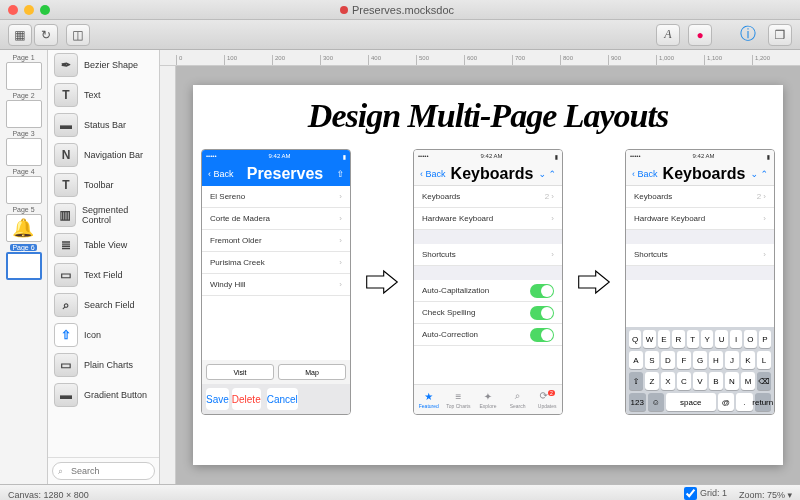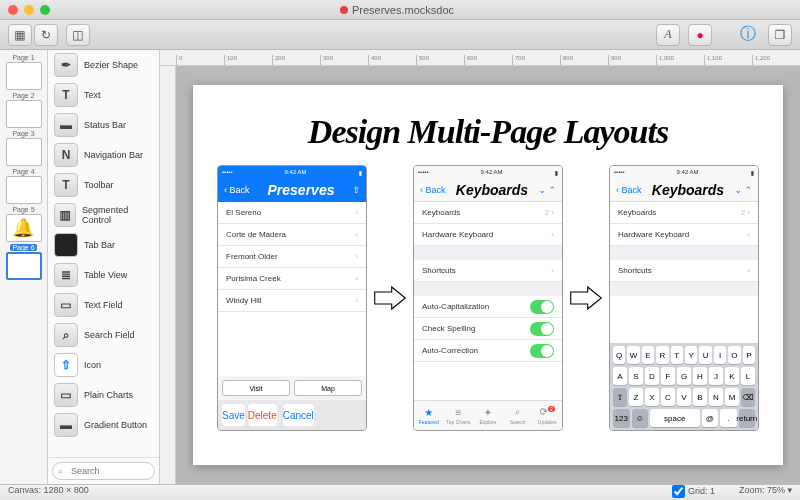--- a/index.html
+++ b/index.html
@@ -43,32 +43,32 @@
 .palette .search input { width: 100%; height: 18px; border: 1px solid #ccc; border-radius: 9px; padding: 0 18px; font-size: 9px; background: #fff; }
 .palette .search { position: relative; }
 .palette .search .sicon { position: absolute; left: 10px; top: 8px; font-size: 9px; color: #999; }
 
 
 .canvaswrap { flex: 1; background: #b9b9b9; display: flex; flex-direction: column; position: relative; }
 .ruler-h { height: 16px; background: #f0f0f0; border-bottom: 1px solid #ccc; display: flex; font-size: 6px; color: #888; align-items: flex-end; padding-left: 16px; }
 .ruler-h span { flex:1; border-left:1px solid #bbb; padding-left:2px; height:10px;}
 .ruler-v { position: absolute; left: 0; top: 16px; bottom: 0; width: 16px; background: #f0f0f0; border-right: 1px solid #ccc; }
 .canvas-scroll { flex: 1; display: flex; align-items: center; justify-content: center; padding-left: 16px; overflow: hidden; }
-.canvas { width: 590px; height: 380px; background: #fff; box-shadow: 0 2px 10px rgba(0,0,0,0.3); position: relative; padding: 24px; }
+.canvas { width: 590px; height: 380px; background: #fff; box-shadow: 0 2px 10px rgba(0,0,0,0.3); position: relative; padding: 8px; }
 .canvas h1 { font-family: "Brush Script MT","Segoe Script",cursive; font-style: italic; font-size: 34px; text-align: center; margin: 4px 0 14px; letter-spacing: -1px; }
 
 .mocks { display: flex; align-items: center; justify-content: space-between; gap: 6px; }
 .phone { width: 150px; height: 266px; border: 1px solid #999; border-radius: 4px; background: #fff; display: flex; flex-direction: column; overflow: hidden; font-size: 8px; }
 .phone .status { height: 12px; display: flex; align-items: center; justify-content: space-between; padding: 0 4px; font-size: 6px; }
 .phone .status.blue { background: #0b7aff; color: #fff; }
 .phone .status.white { background: #f8f8f8; color: #333; }
 .phone .nav { height: 24px; display: flex; align-items: center; justify-content: space-between; padding: 0 6px; font-size: 9px; }
 .phone .nav.blue { background: #0b7aff; color: #fff; }
 .phone .nav.white { background: #f8f8f8; color: #0b7aff; border-bottom: 1px solid #ddd; }
-.phone .nav .ttl { color: inherit; font-weight: 600; font-size: 14px; font-style: italic; }
+.phone .nav .ttl { color: inherit; font-weight: 600; font-size: 16px; }
 .phone .nav.white .ttl { color: #000; }
 .phone .list { flex: 1; background: #fff; }
 .phone .cell { height: 22px; border-bottom: 1px solid #e5e5e5; display: flex; align-items: center; justify-content: space-between; padding: 0 8px; font-size: 8px; color: #333; }
 .phone .cell .chev { color: #c0c0c0; }
 .phone .cell .toggle { width: 24px; height: 14px; border-radius: 7px; position: relative; }
 .phone .cell .toggle.on { background: #4cd964; }
 .phone .cell .toggle.on::after { content:""; position:absolute; right:1px; top:1px; width:12px; height:12px; background:#fff; border-radius:50%; }
 .phone .gap { height: 14px; background: #efeff4; }
 .phone .seg { display: flex; gap: 4px; padding: 4px; background: #f4f4f4; }
 .phone .seg button { flex:1; height: 16px; font-size: 7px; border: 1px solid #bbb; background: #fff; border-radius: 3px; }
@@ -84,21 +84,21 @@
 .phone .keyboard .krow { display: flex; gap: 2px; justify-content: center; }
 .phone .keyboard .key { height: 18px; background: #fff; border-radius: 3px; display:flex; align-items:center; justify-content:center; font-size:8px; box-shadow: 0 1px 0 rgba(0,0,0,0.2); }
 .phone .keyboard .key.w { flex:1; min-width:11px;}
 .phone .keyboard .key.grey { background:#acb3bc; color:#000; }
 .phone .keyboard .key.space { flex:3; }
 
 .arrow { width: 34px; height: 30px; display: flex; align-items: center; justify-content: center; }
 .arrow svg { width: 100%; height: 100%; }
 
 
-.statusbar { height: 16px; background: linear-gradient(#f4f4f4,#e4e4e4); border-top: 1px solid #bbb; display: flex; align-items: flex-start; padding: 0 8px; font-size: 9px; color: #555; gap: 24px; }
+.statusbar { height: 16px; background: linear-gradient(#f4f4f4,#e4e4e4); border-top: 1px solid #bbb; display: flex; align-items: flex-end; padding: 0 8px; font-size: 9px; color: #555; gap: 12px; }
 .statusbar .flex { flex:1; }
 </style>
 </head>
 <body>
 
 <div class="titlebar">
   <div class="traffic">
     <div class="dot r"></div>
     <div class="dot y"></div>
     <div class="dot g"></div>
@@ -170,24 +170,20 @@
           <div class="ic" style="">N</div>
           <div class="nm">Navigation Bar</div>
         </div>
         <div class="row">
           <div class="ic" style="">T</div>
           <div class="nm">Toolbar</div>
         </div>
         <div class="row">
           <div class="ic" style="">▥</div>
           <div class="nm">Segmented Control</div>
-        </div>
-        <div class="row">
-          <div class="ic dark" style="">■</div>
-          <div class="nm">Tab Bar</div>
         </div>
         <div class="row">
           <div class="ic" style="">≣</div>
           <div class="nm">Table View</div>
         </div>
         <div class="row">
           <div class="ic" style="">▭</div>
           <div class="nm">Text Field</div>
         </div>
         <div class="row">

